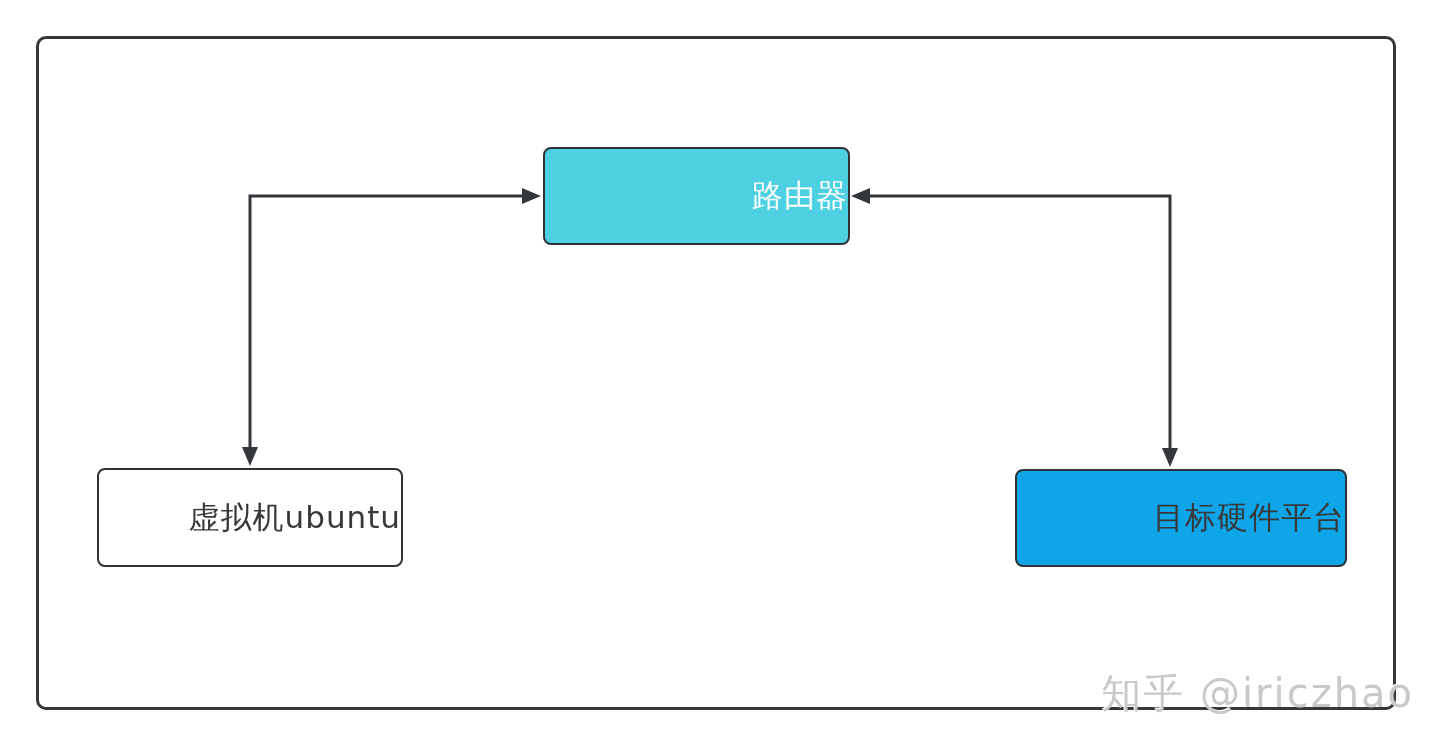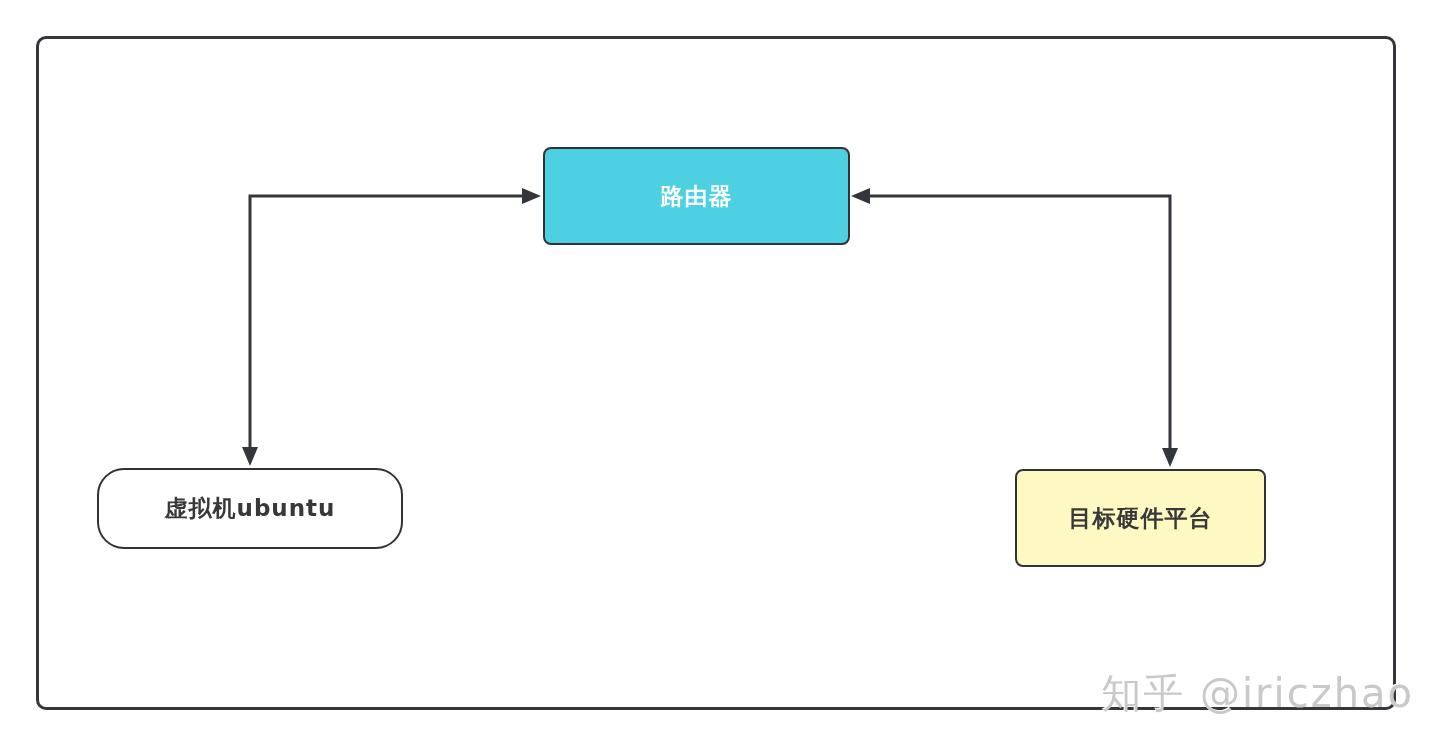--- a/index.html
+++ b/index.html
@@ -39,48 +39,47 @@
     pointer-events: none;
   }
   
   .node {
     position: absolute;
     box-sizing: border-box;
     border: 2.5px solid #2f3338;
     border-radius: 8px;
     display: flex;
     align-items: center;
-    justify-content: center;
-    font-weight: 700;
-    font-size: 23px;
+    justify-content: flex-end;
+    font-weight: 400;
+    font-size: 31px;
     letter-spacing: 1px;
   }
   .node-router {
     left: 543px;
     top: 147px;
     width: 307px;
     height: 98px;
     background: #4dd0e1;
     color: #ffffff;
   }
   .node-vm {
     left: 97px;
     top: 468px;
     width: 306px;
-    height: 81px;
+    height: 99px;
     background: #ffffff;
     color: #383838;
-    border-radius: 27px;
   }
   .node-target {
     left: 1015px;
     top: 469px;
-    width: 251px;
+    width: 332px;
     height: 98px;
-    background: #fef9c3;
+    background: #0ea5e9;
     color: #383838;
   }
   .watermark {
     position: absolute;
     right: 26px;
     top: 666px;
     font-size: 40px;
     font-weight: 400;
     color: #c9c9c9;
     text-shadow: -1px -1px 0 #ffffff;

